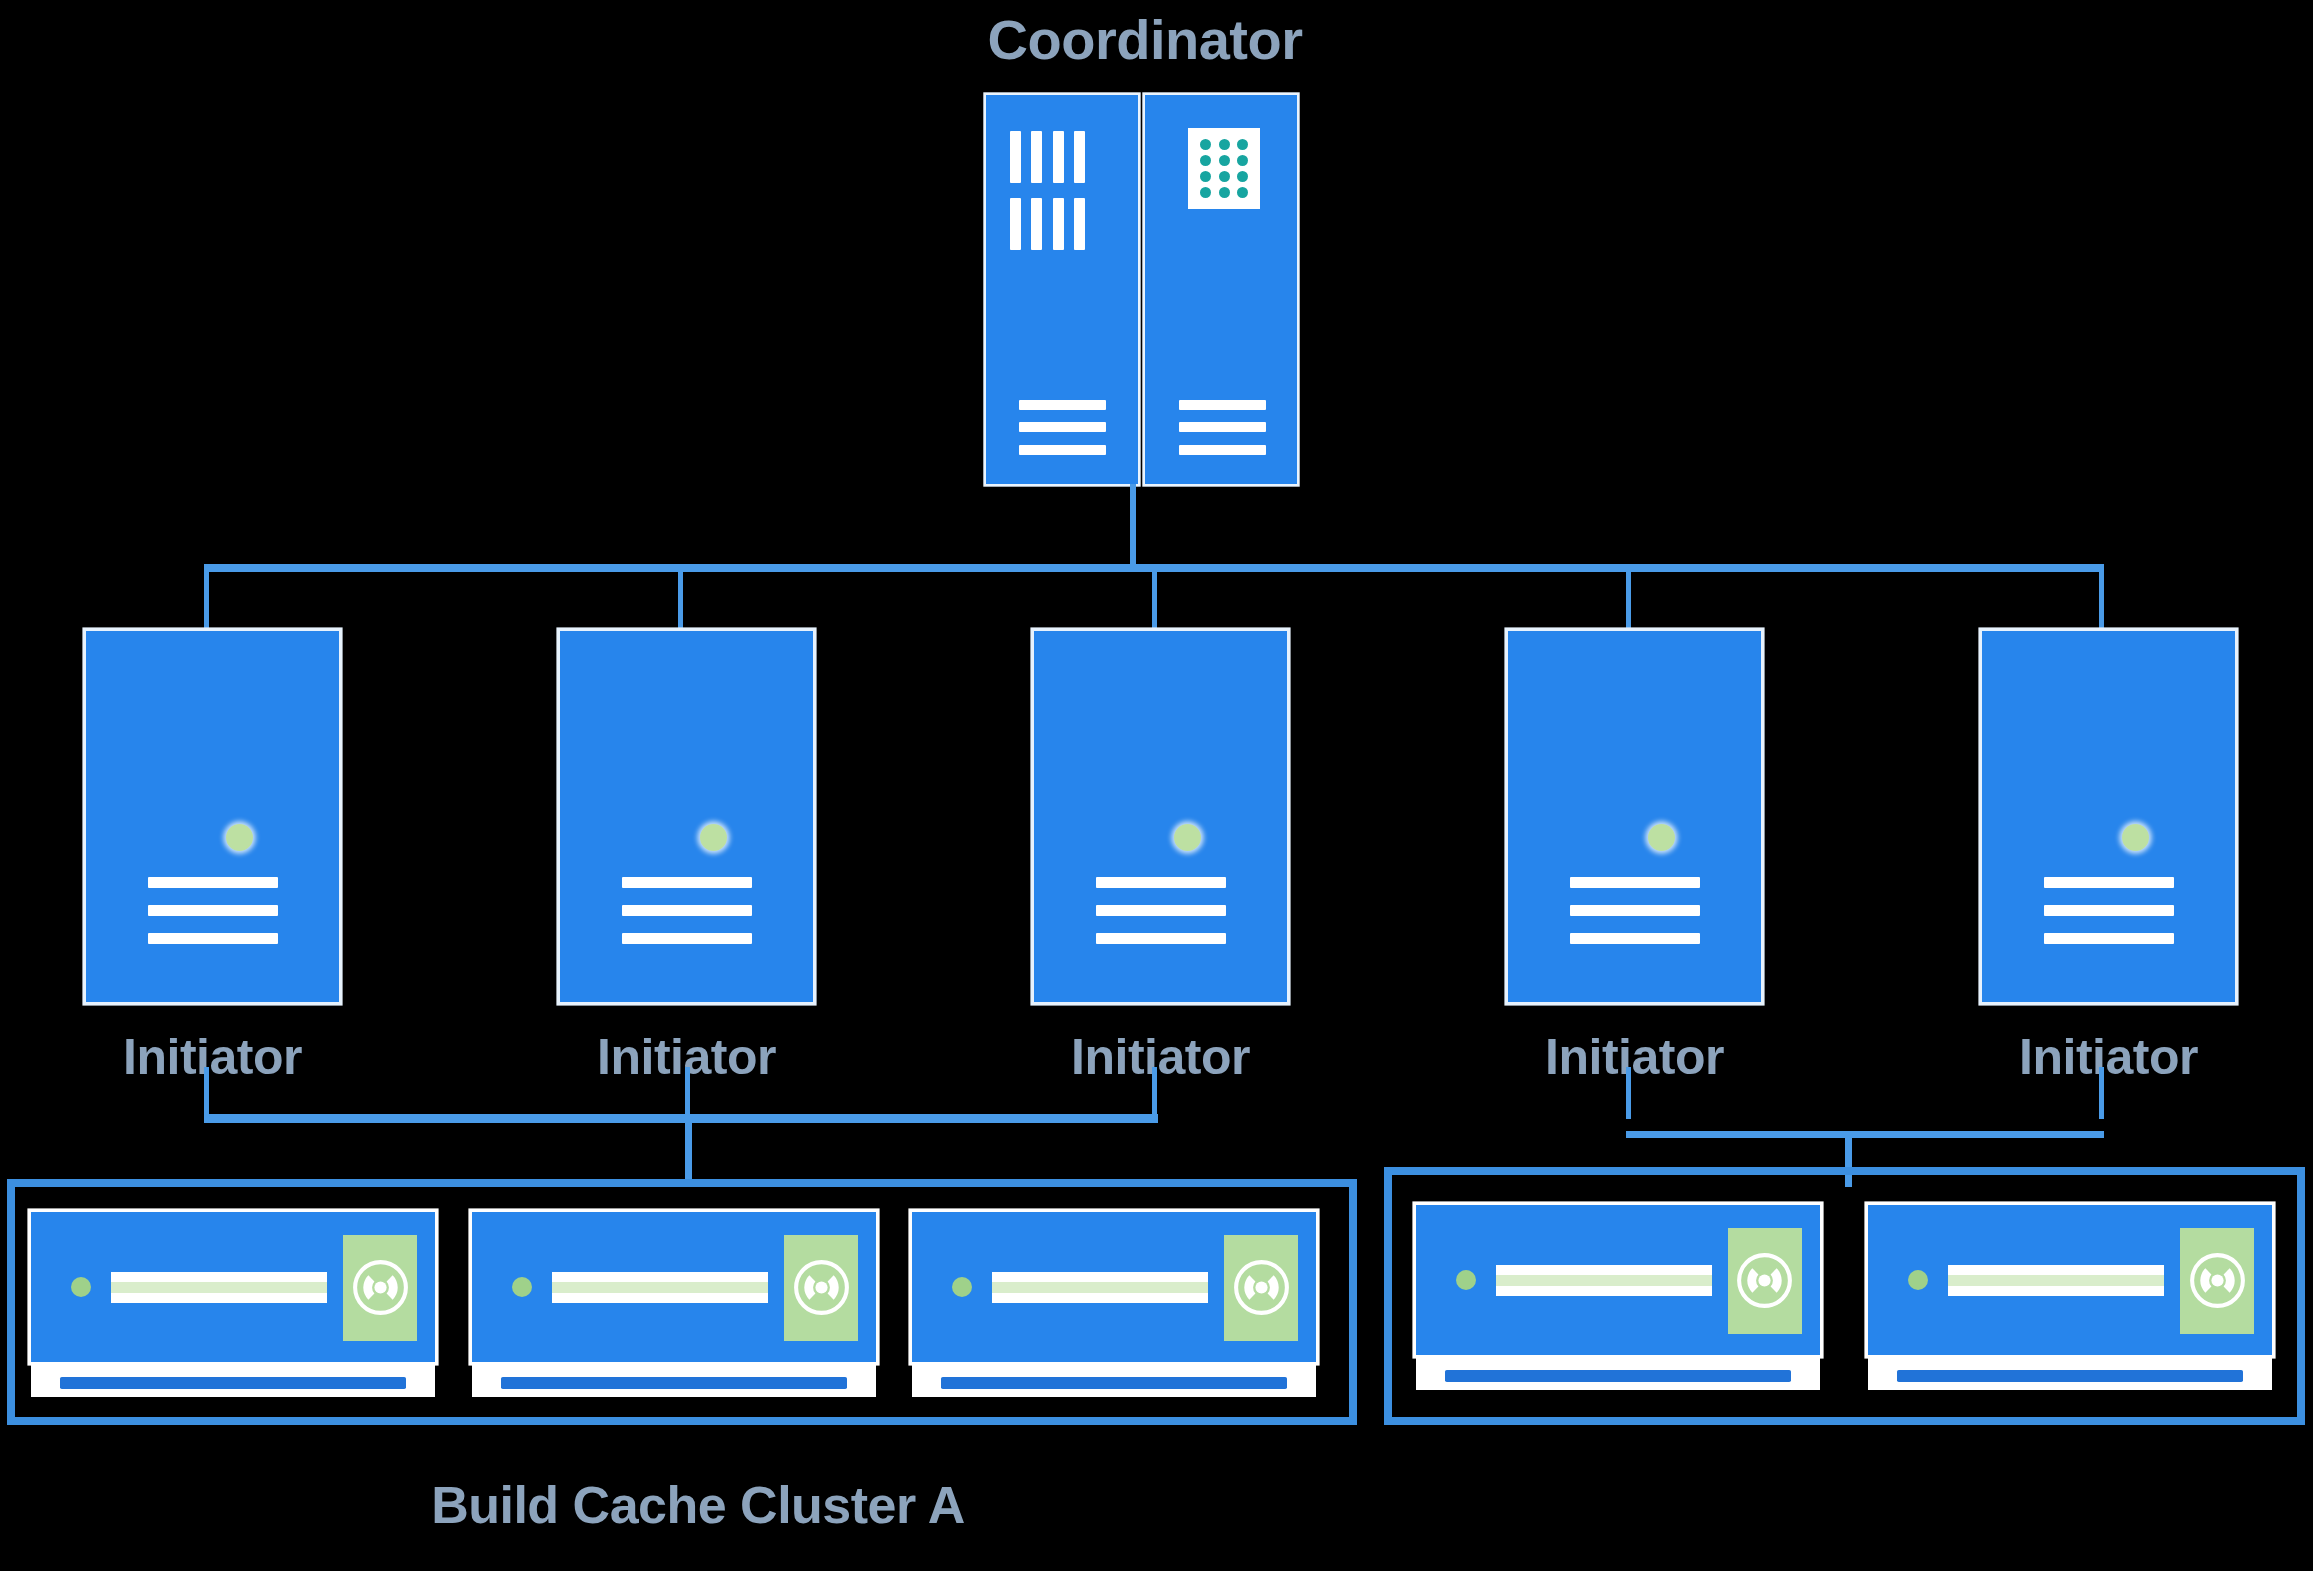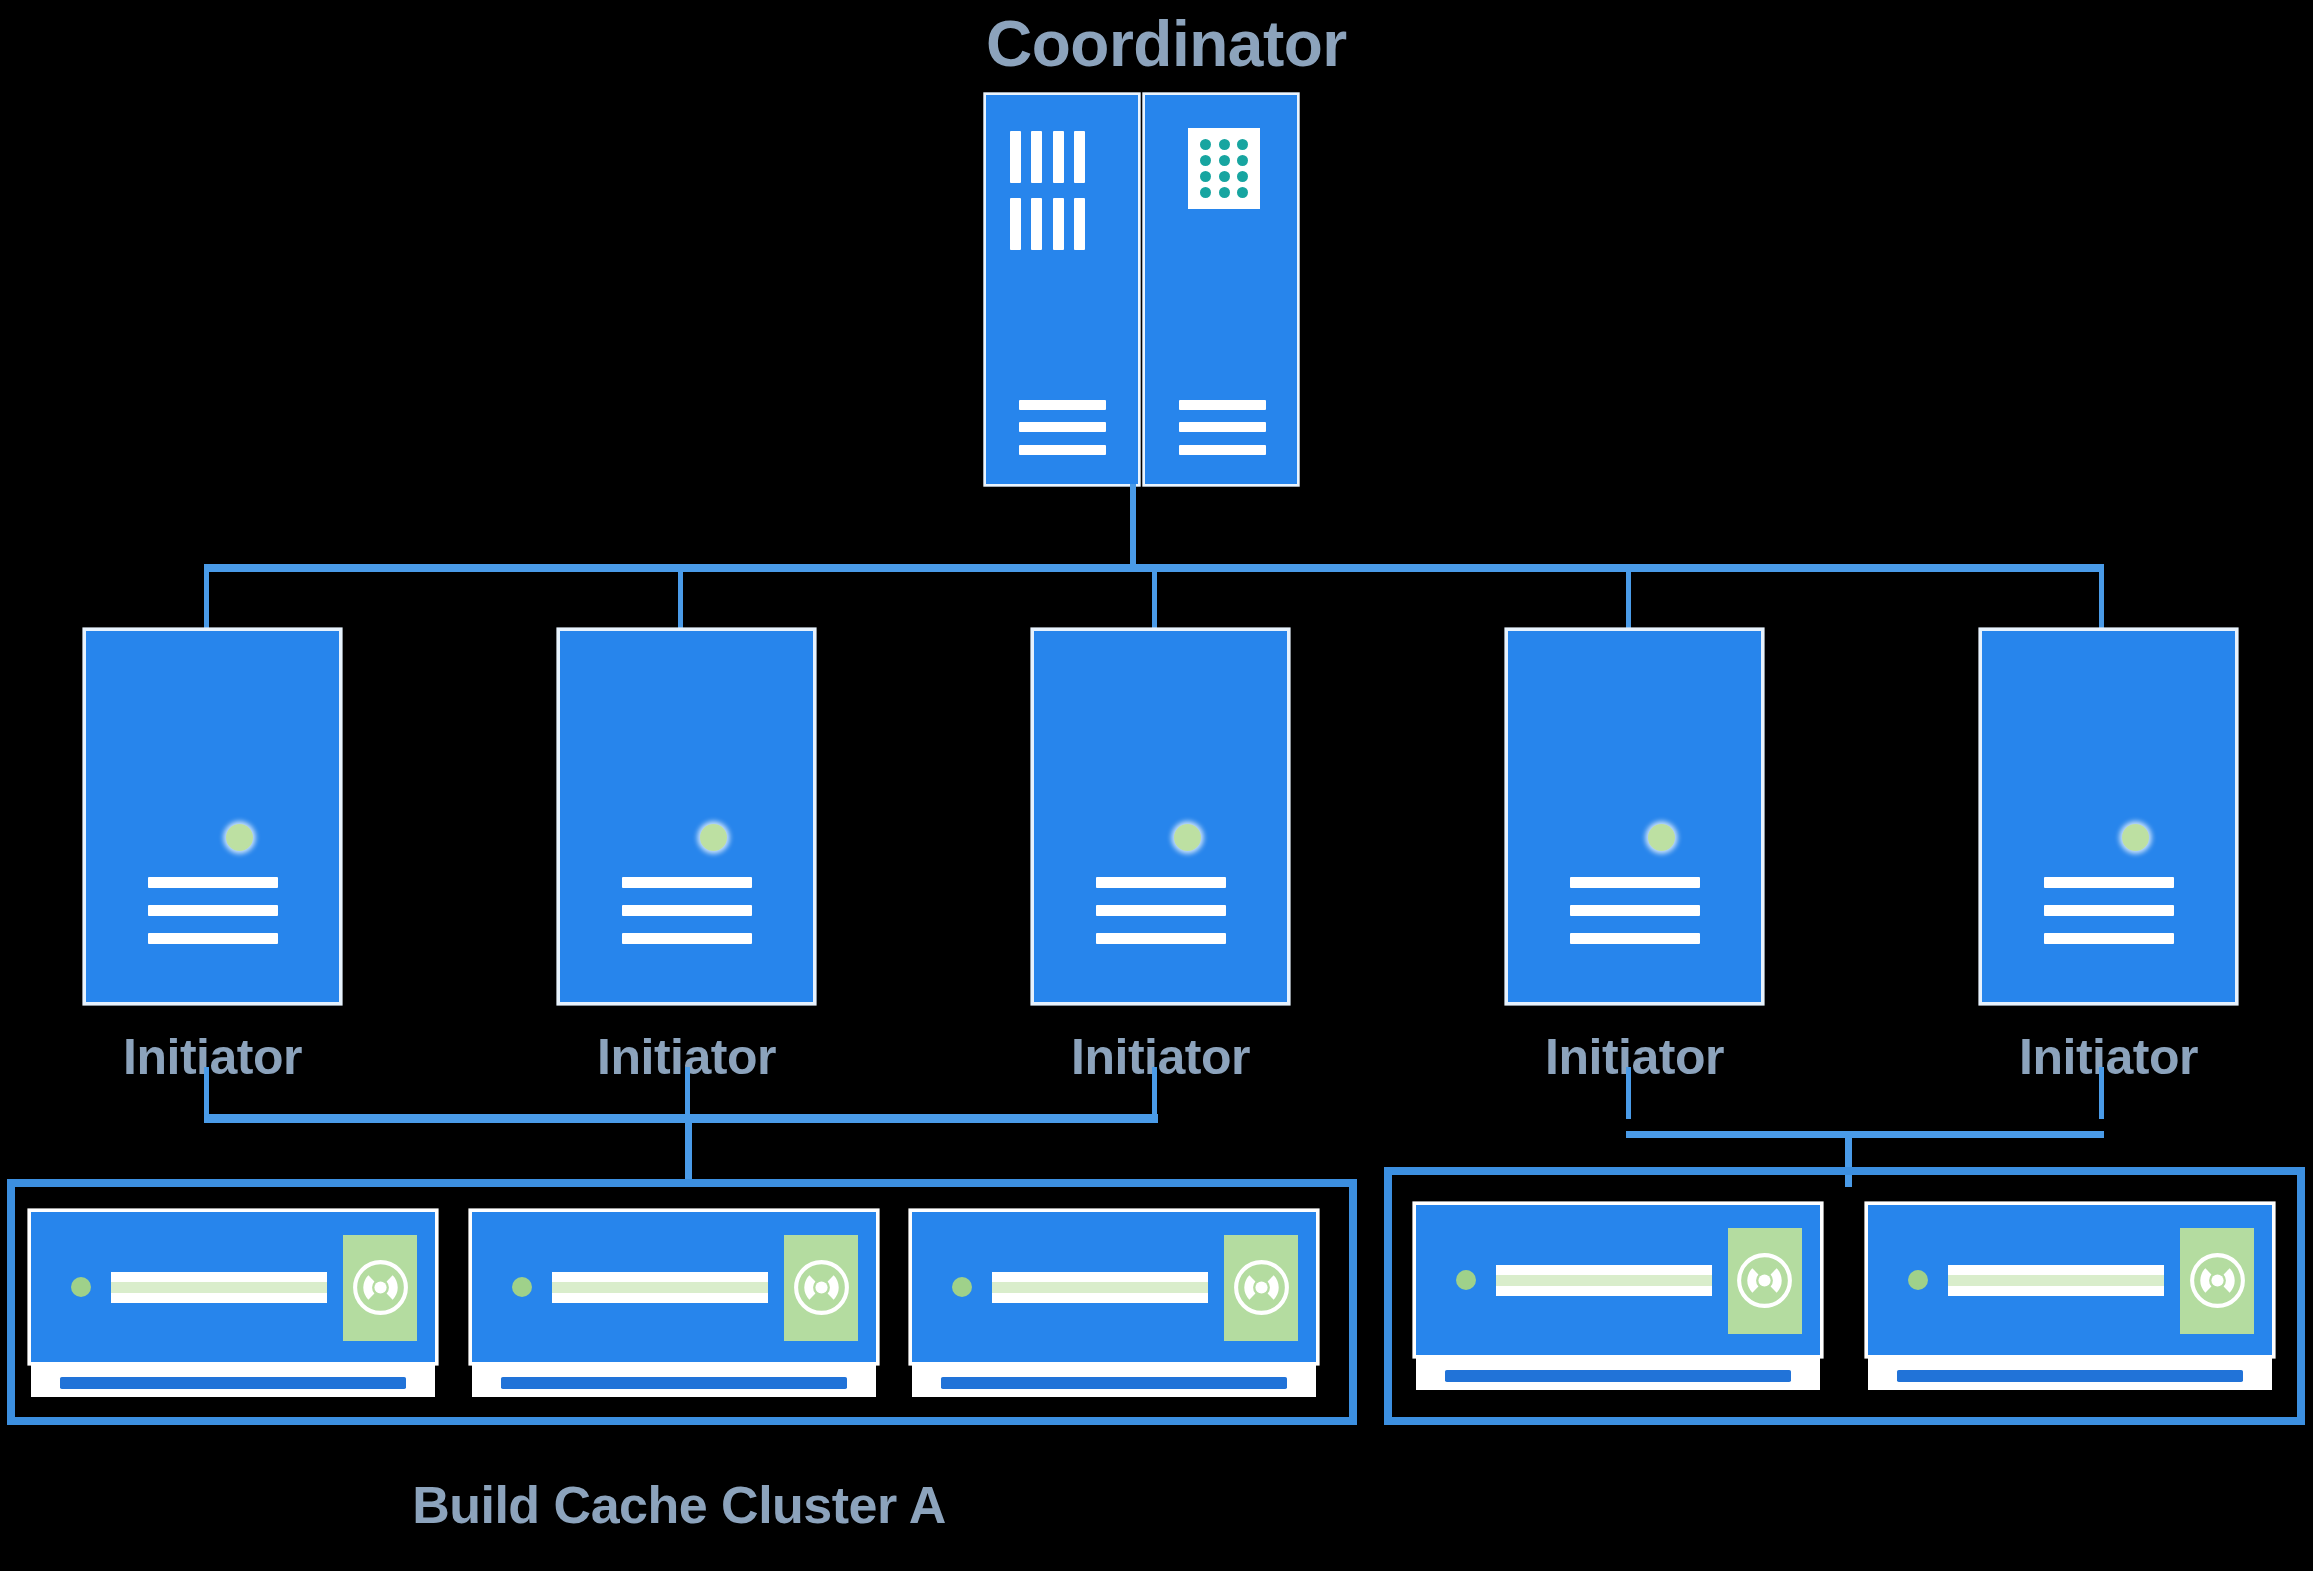--- a/index.html
+++ b/index.html
@@ -1,20 +1,20 @@
 <!DOCTYPE html>
 <html style="font-size:14.5px"><head>
 <meta charset="utf-8">
 <style>
   html,body{margin:0;padding:0;background:#000;}
   body{font-family:"Liberation Sans",sans-serif;}
   #stage{position:relative;width:2313px;height:1571px;background:#000;overflow:hidden;}
 
   .lbl{position:absolute;color:#8CA3BC;font-weight:bold;white-space:nowrap;letter-spacing:-0.5px;}
-  .title-coord{font-size:64px;}
+  .title-coord{font-size:56px;}
   .lbl-init{font-size:50px;}
   .lbl-cluster{font-size:52px;}
 
   
   .hline{position:absolute;background:#4A9BE8;}
   .vline{position:absolute;background:#4A9BE8;}
 
   
   .coord{position:absolute;display:flex;gap:7.2px;}
   .coord-panel{background:#2785EC;position:relative;box-shadow:0 0 0 2.7px #EAF4FE;}
@@ -240,21 +240,21 @@
             <path d="M44 20 A17 17 0 0 1 44 44 L38 38 A9 9 0 0 0 38 26 Z" fill="#fff"></path>
           </svg>
         </div>
       </div>
       <div class="cache-base" style="left:0;top:150px;width:404px;height:35px;">
         <i style="left:29px;top:14.5px;width:346px;height:12.7px;"></i>
       </div>
     </div>
   </div>
 
-  <div class="lbl lbl-cluster" style="left:4px;top:1475px;width:1350px;text-align:center;">Build Cache Cluster A</div>
+  <div class="lbl lbl-cluster" style="left:23px;top:1475px;width:1350px;text-align:center;">Build Cache Cluster A</div>
 
   <div class="cluster-box" style="left:1384px;top:1167px;width:921px;height:258px;">
 
     <div class="cache" style="left:23.5px;top:30px;width:404px;height:185px;">
       <div class="cache-body" style="width:404px;height:150px;">
         <div class="cache-dot" style="left:40px;top:65px;"></div>
         <div class="cache-bar" style="left:80px;top:60px;width:216px;height:31px;">
             <i></i>
           </div>
         <div class="cache-disk" style="left:312px;top:22.6px;width:74px;height:106px;">

